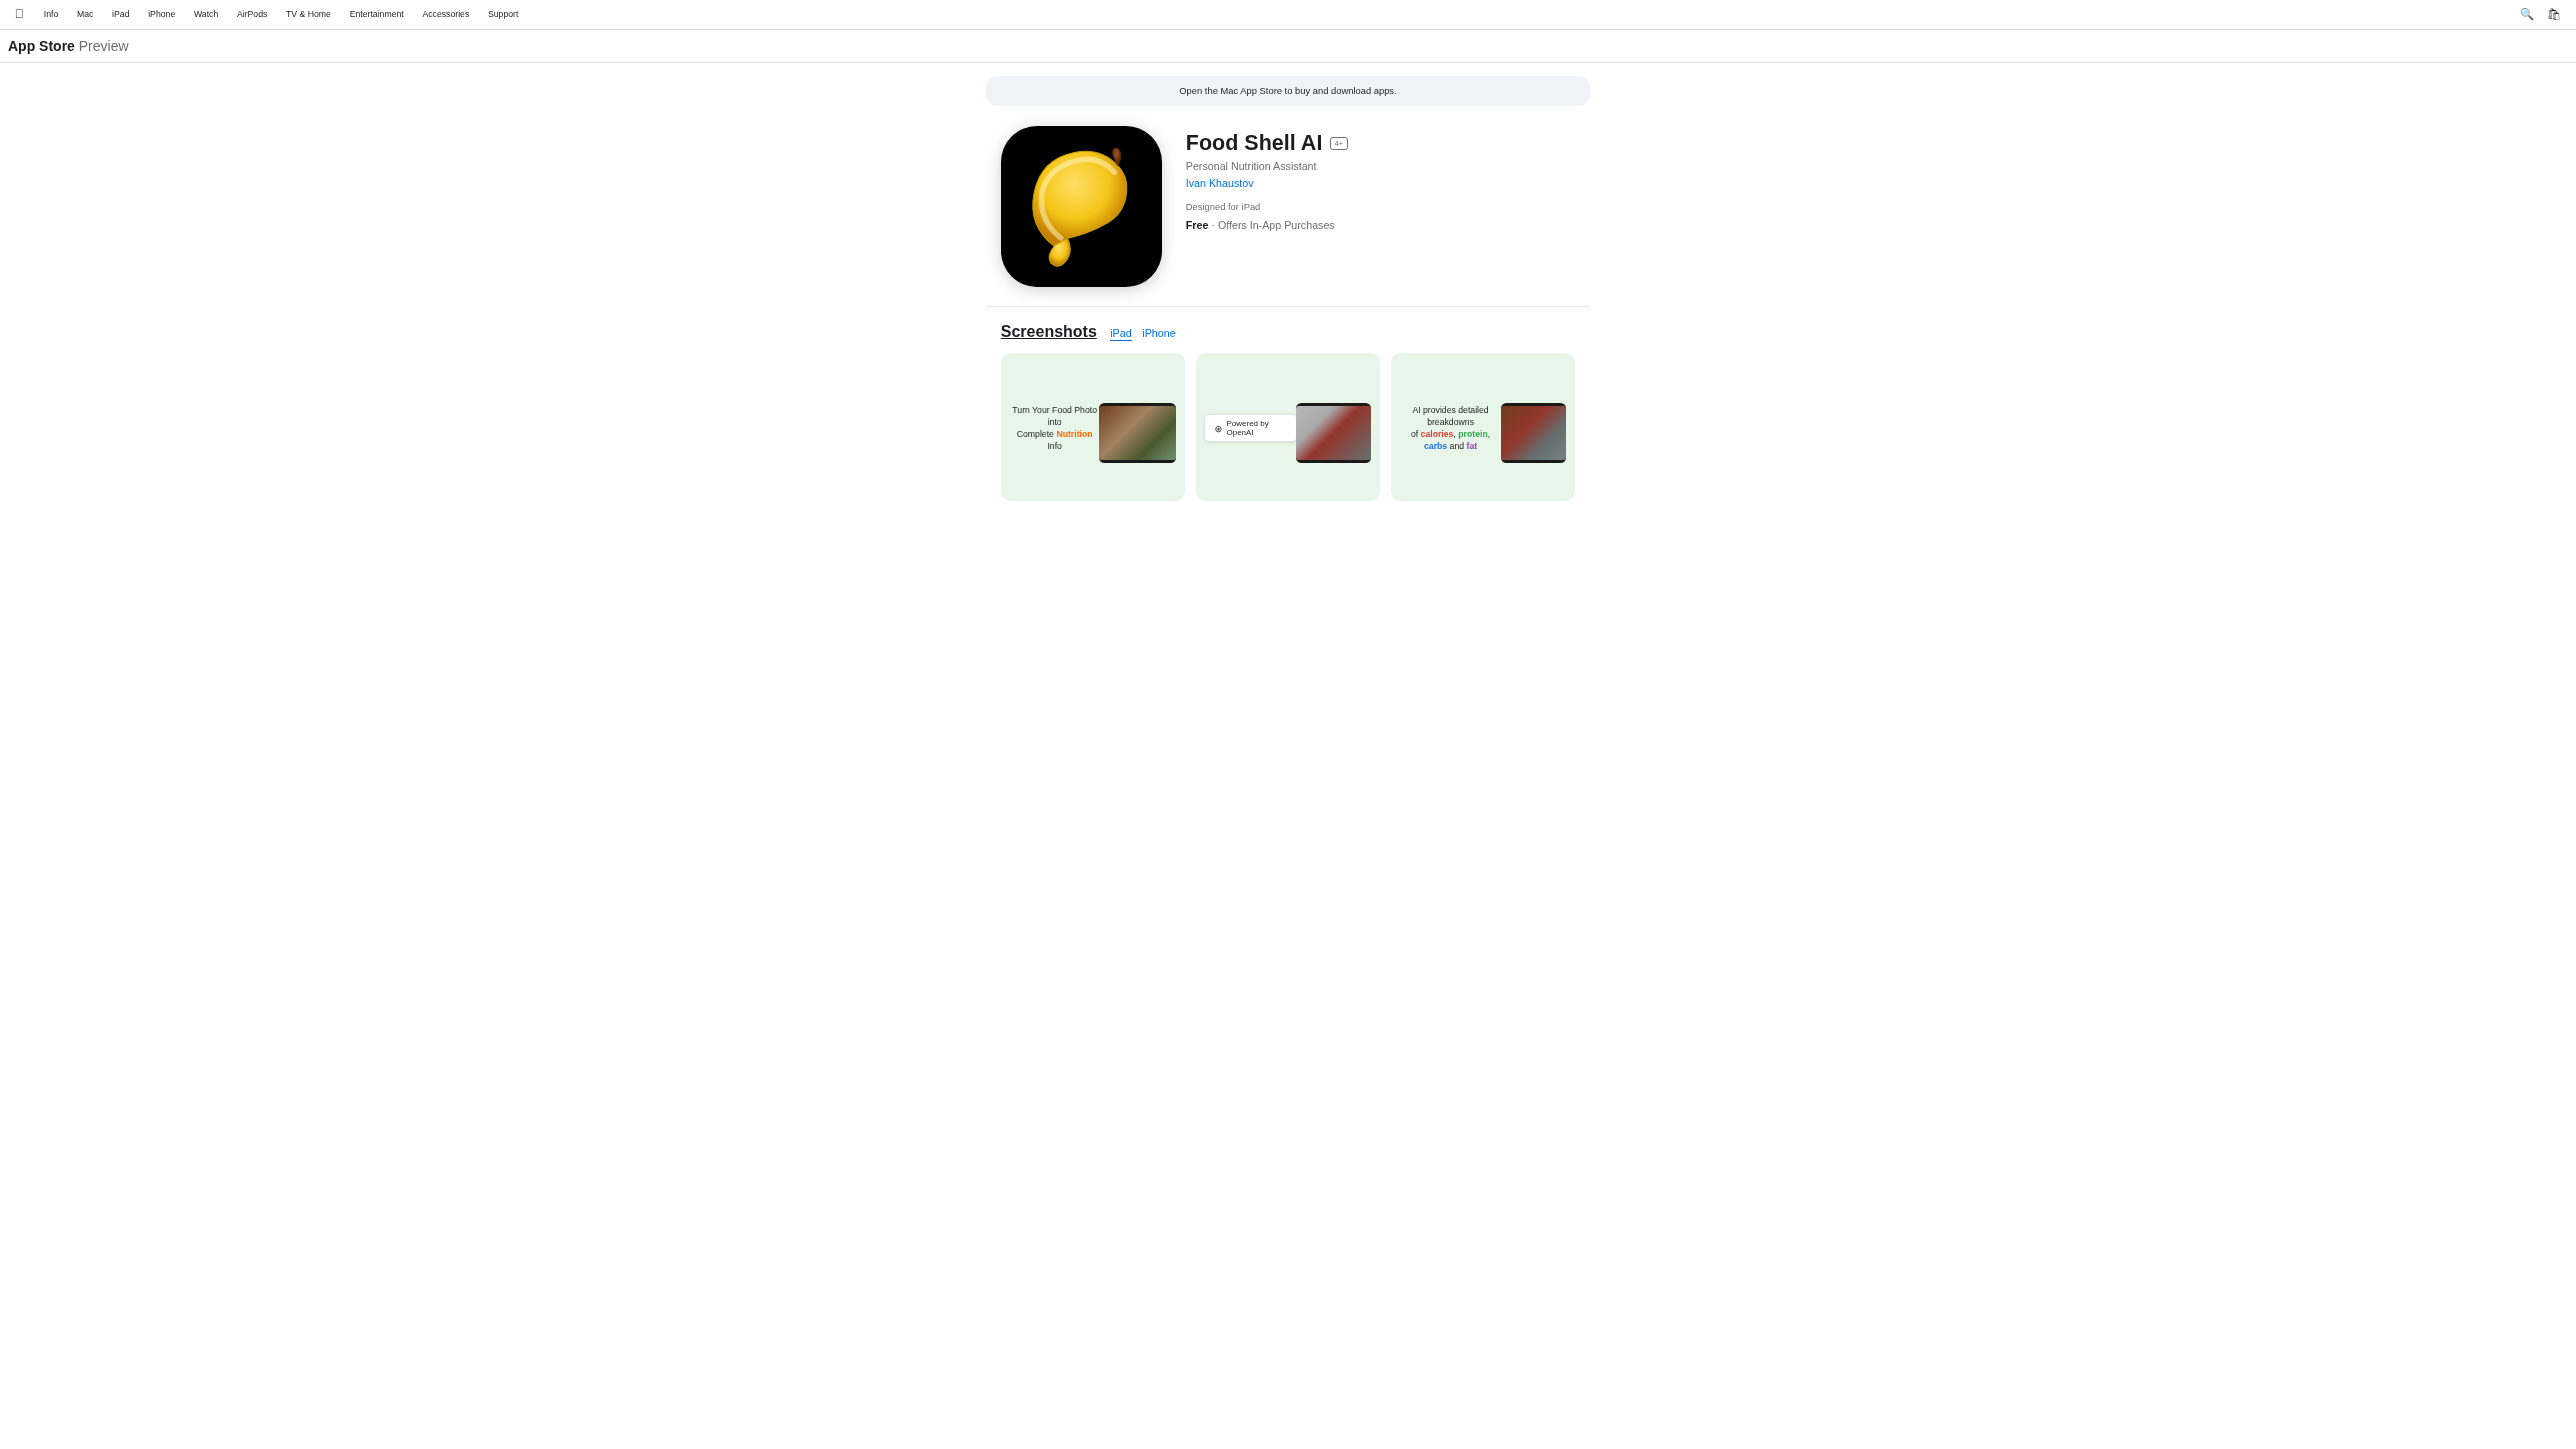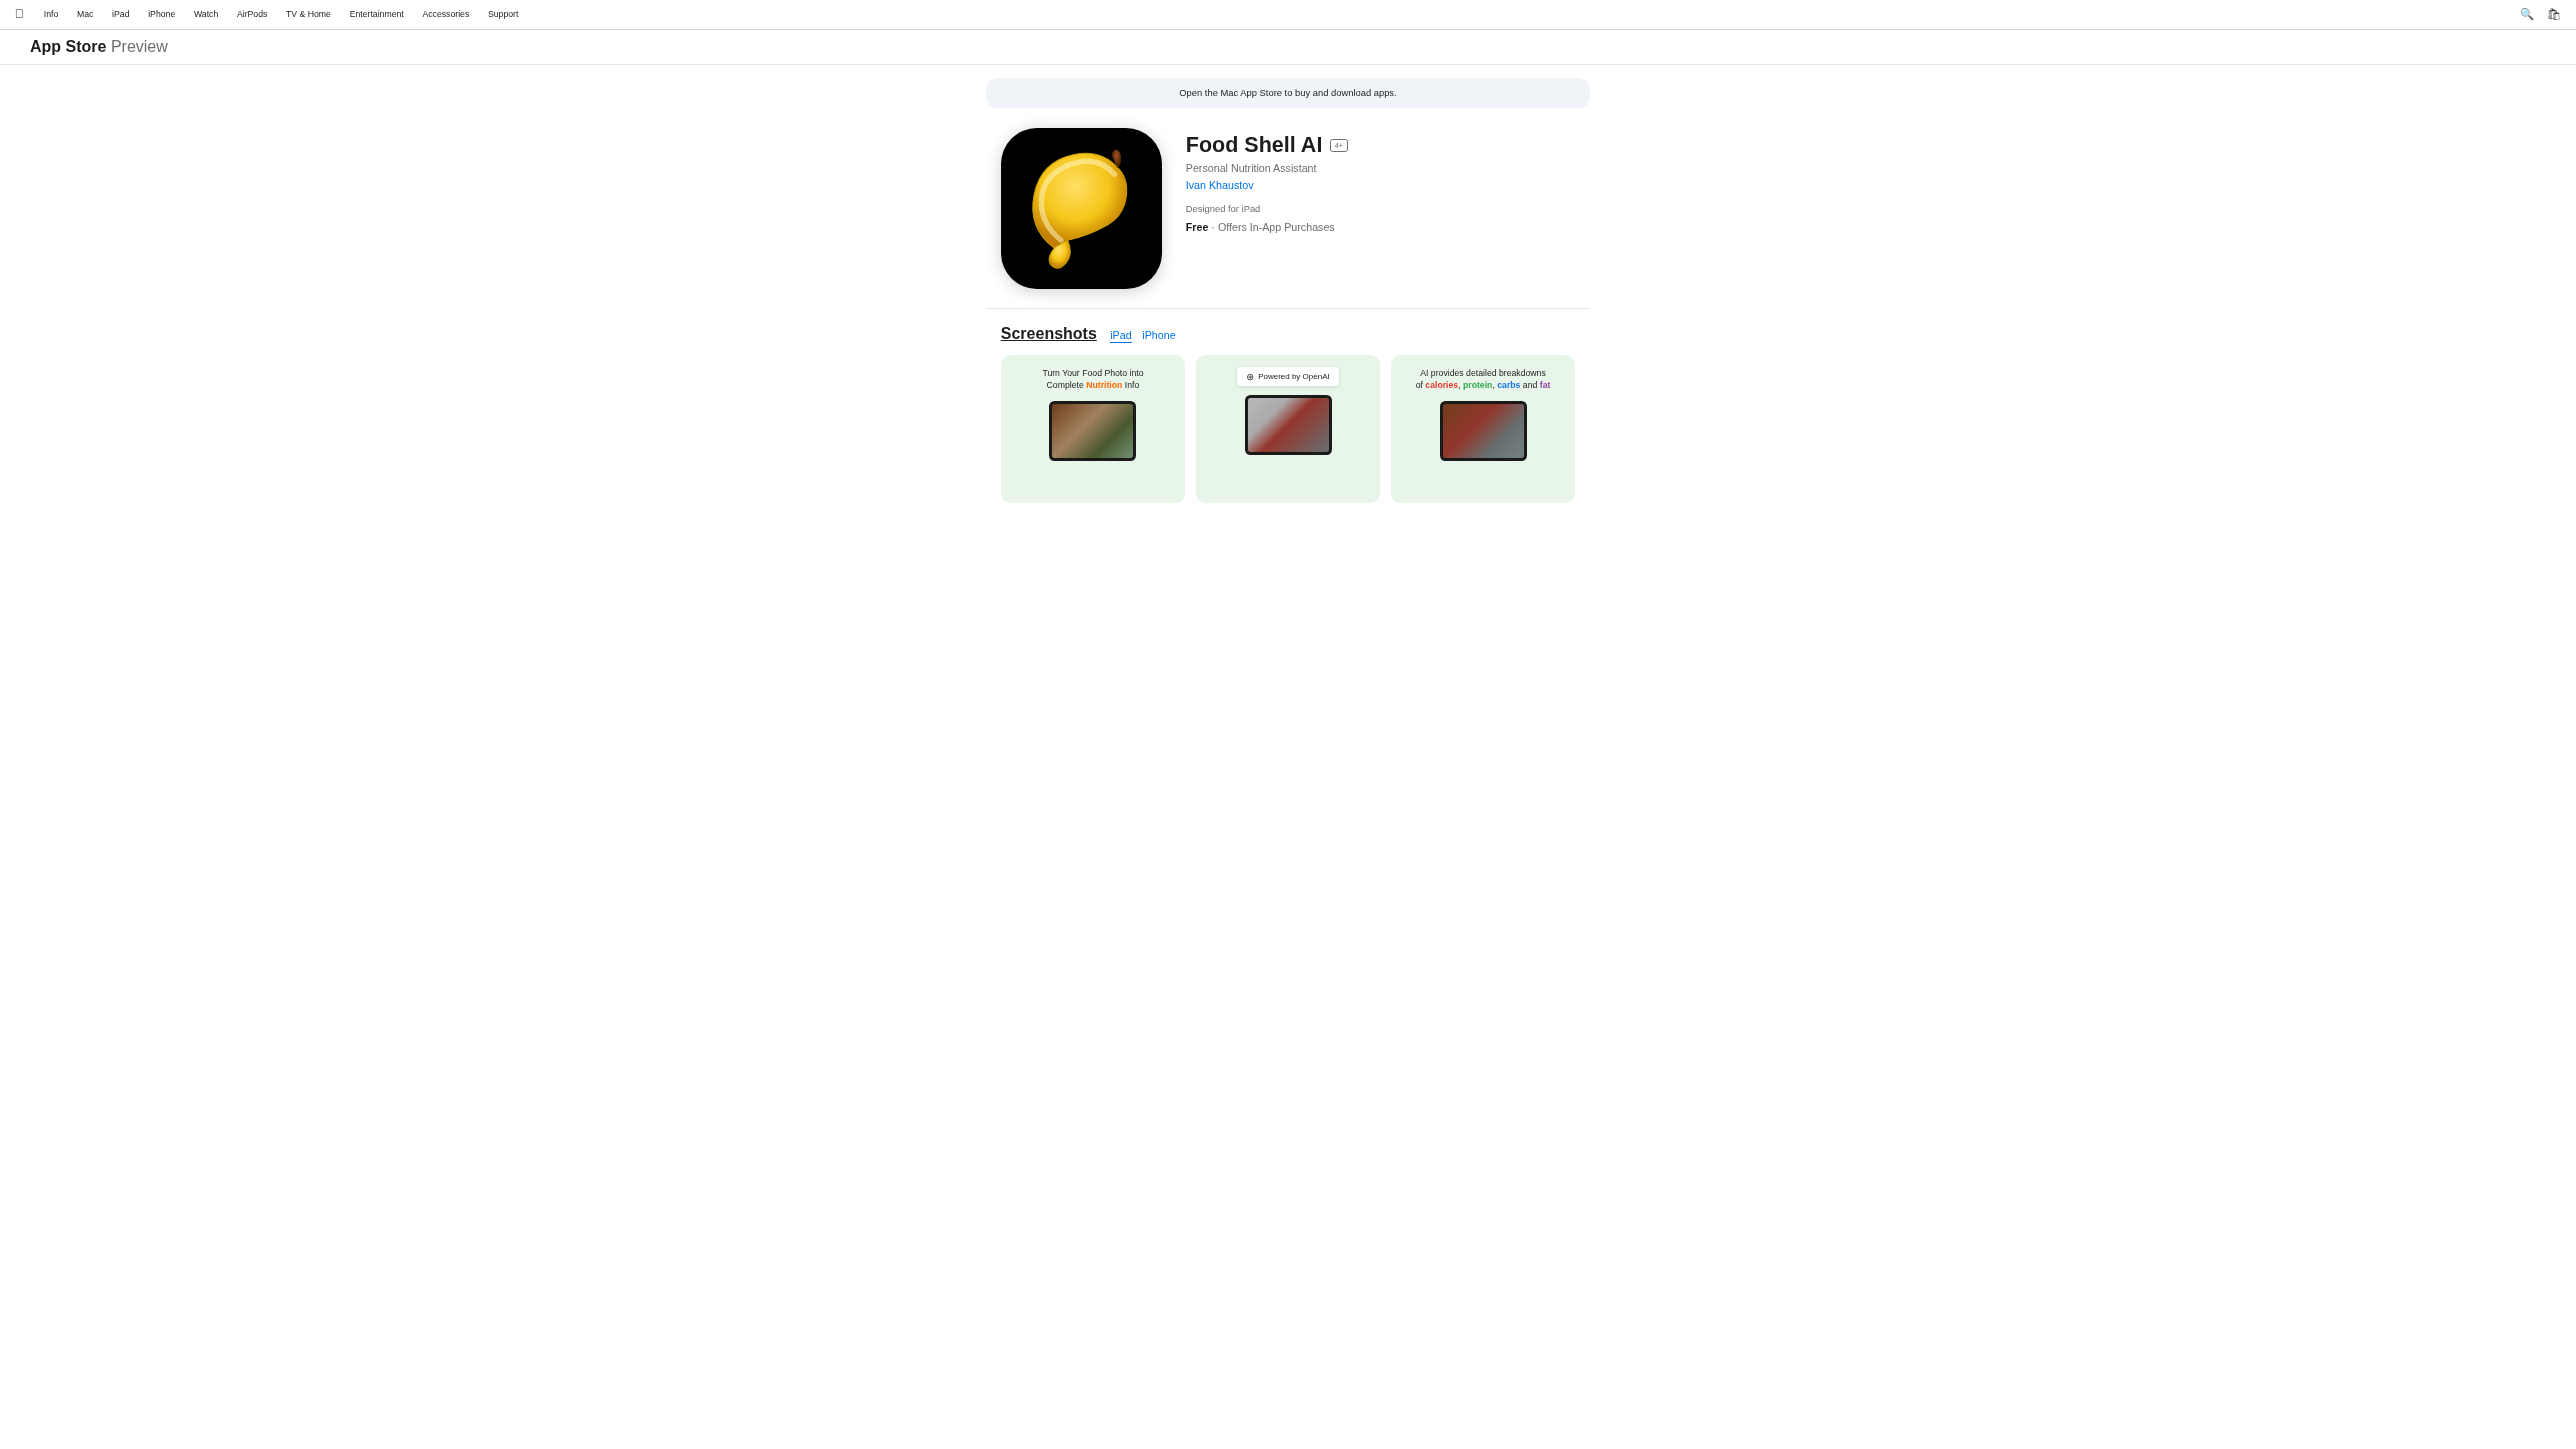--- a/index.html
+++ b/index.html
@@ -18,21 +18,21 @@
     .nav-link {
       padding: 0 8px; height: 29.5px; display: flex; align-items: center;
       font-size: 8.7px; color: #1d1d1f; cursor: pointer; white-space: nowrap;
       text-decoration: none;
     }
     .nav-actions { display: flex; gap: 12px; align-items: center; }
     .nav-icon { font-size: 11.4px; color: #1d1d1f; cursor: pointer; }
 
     
     .breadcrumb {
-      padding: 8px 30px; font-size: 16px; color: #1d1d1f;
+      padding: 8px 8px; font-size: 14px; color: #1d1d1f;
       border-bottom: 0.7px solid #e5e5e5;
     }
     .breadcrumb-store { font-weight: 700; }
     .breadcrumb-preview { color: #6e6e73; font-weight: 400; }
 
     
     .banner {
       background: #f0f4f8; text-align: center;
       padding: 9.4px 14.8px; font-size: 9.4px; color: #1d1d1f;
       margin: 0 auto; max-width: 604px;
@@ -78,21 +78,21 @@
     .screenshots-tab {
       font-size: 10.7px; color: #0071e3; cursor: pointer; padding-bottom: 1.3px;
       text-decoration: none;
     }
     .screenshots-tab.active { border-bottom: 1.3px solid #0071e3; }
 
     .screenshots-grid { display: flex; gap: 10.7px; }
     .screenshot-card {
       flex: 1; border-radius: 9.4px; overflow: hidden;
       background: #e8f5e9; min-height: 148px;
-      display: flex; flex-direction: column; align-items: center; justify-content: flex-start;
+      display: flex; flex-direction: row; align-items: center; justify-content: flex-start;
       padding: 12px 9.4px 0;
       position: relative;
     }
     .screenshot-text {
       font-size: 8.7px; color: #1d1d1f; text-align: center; margin-bottom: 9.4px; line-height: 1.4;
     }
     .screenshot-text .orange { color: #ff6a00; font-weight: 600; }
     .screenshot-text .red { color: #e63b2e; font-weight: 600; }
     .screenshot-text .green { color: #34a853; font-weight: 600; }
     .screenshot-text .blue { color: #1a73e8; font-weight: 600; }

